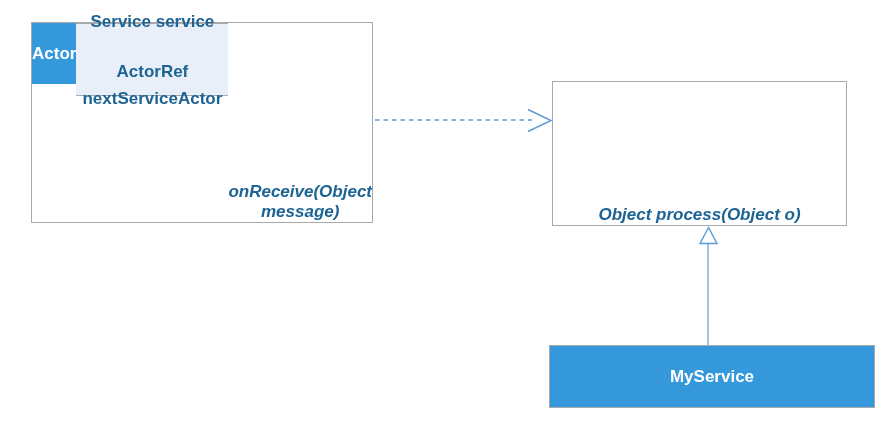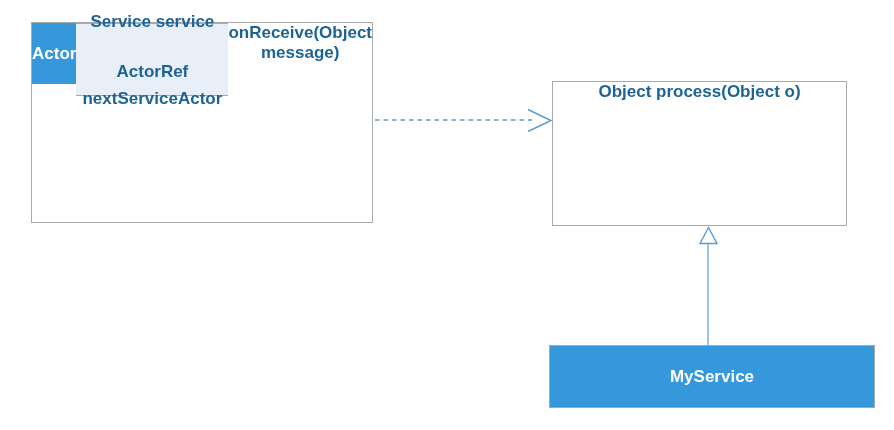--- a/index.html
+++ b/index.html
@@ -45,21 +45,22 @@
     line-height: 27px;
     gap: 23px;
   }
   .uml-methods {
     background: var(--body-fill, #ffffff);
     color: var(--body-text, #1d6394);
     flex: 1;
     display: flex;
     flex-direction: column;
     align-items: center;
-    justify-content: flex-start;
+    justify-content: flex-end;
+    font-style: italic;
   }
   .class-actor    { left: 31px;  top: 22px;  width: 342px; height: 201px; }
   .class-actor .uml-header  { height: 61px; }
   .class-actor .uml-attrs   { height: 73px; box-sizing: border-box; }
   .class-service  { left: 552px; top: 81px;  width: 295px; height: 145px; }
   .class-service .uml-header { height: 81px; }
   .class-myservice { left: 549px; top: 345px; width: 326px; height: 63px; }
   .class-myservice .uml-header { flex: 1; }
   .connectors {
     position: absolute;

